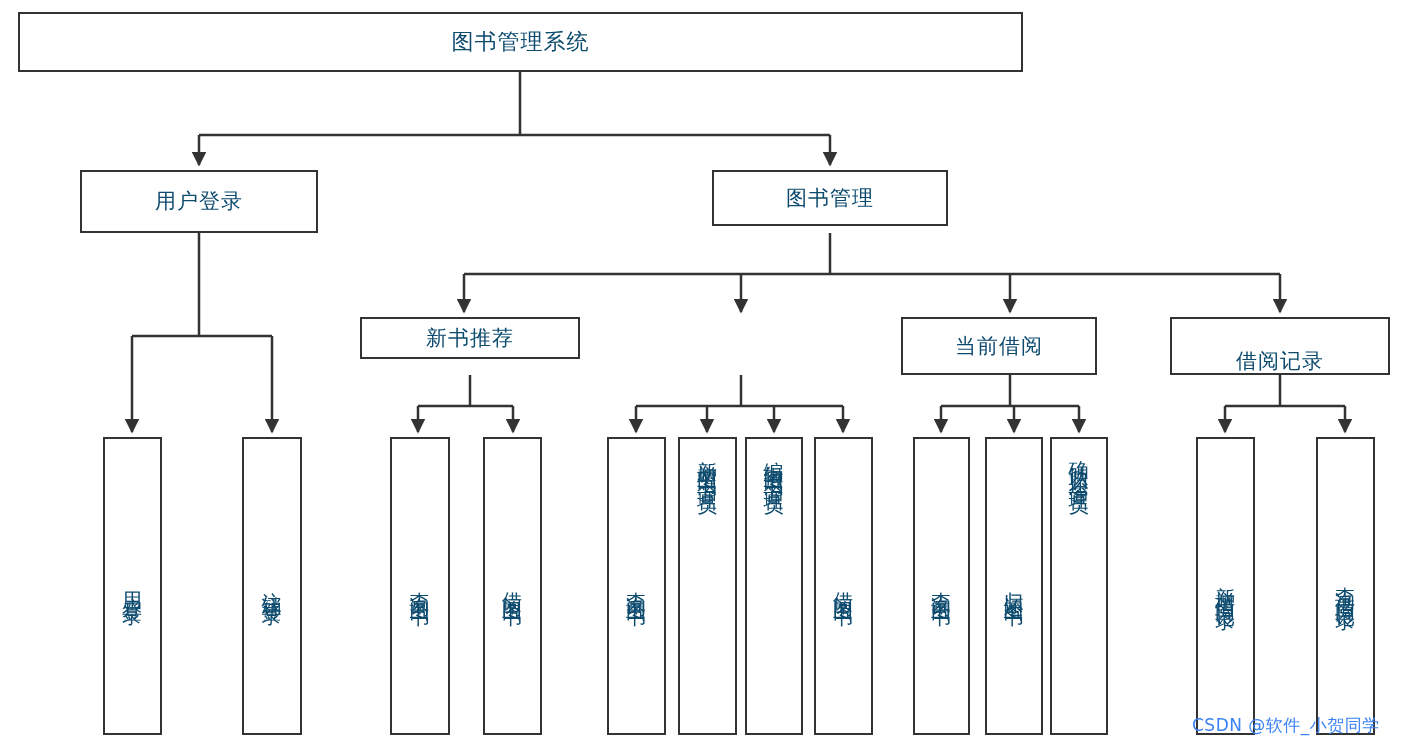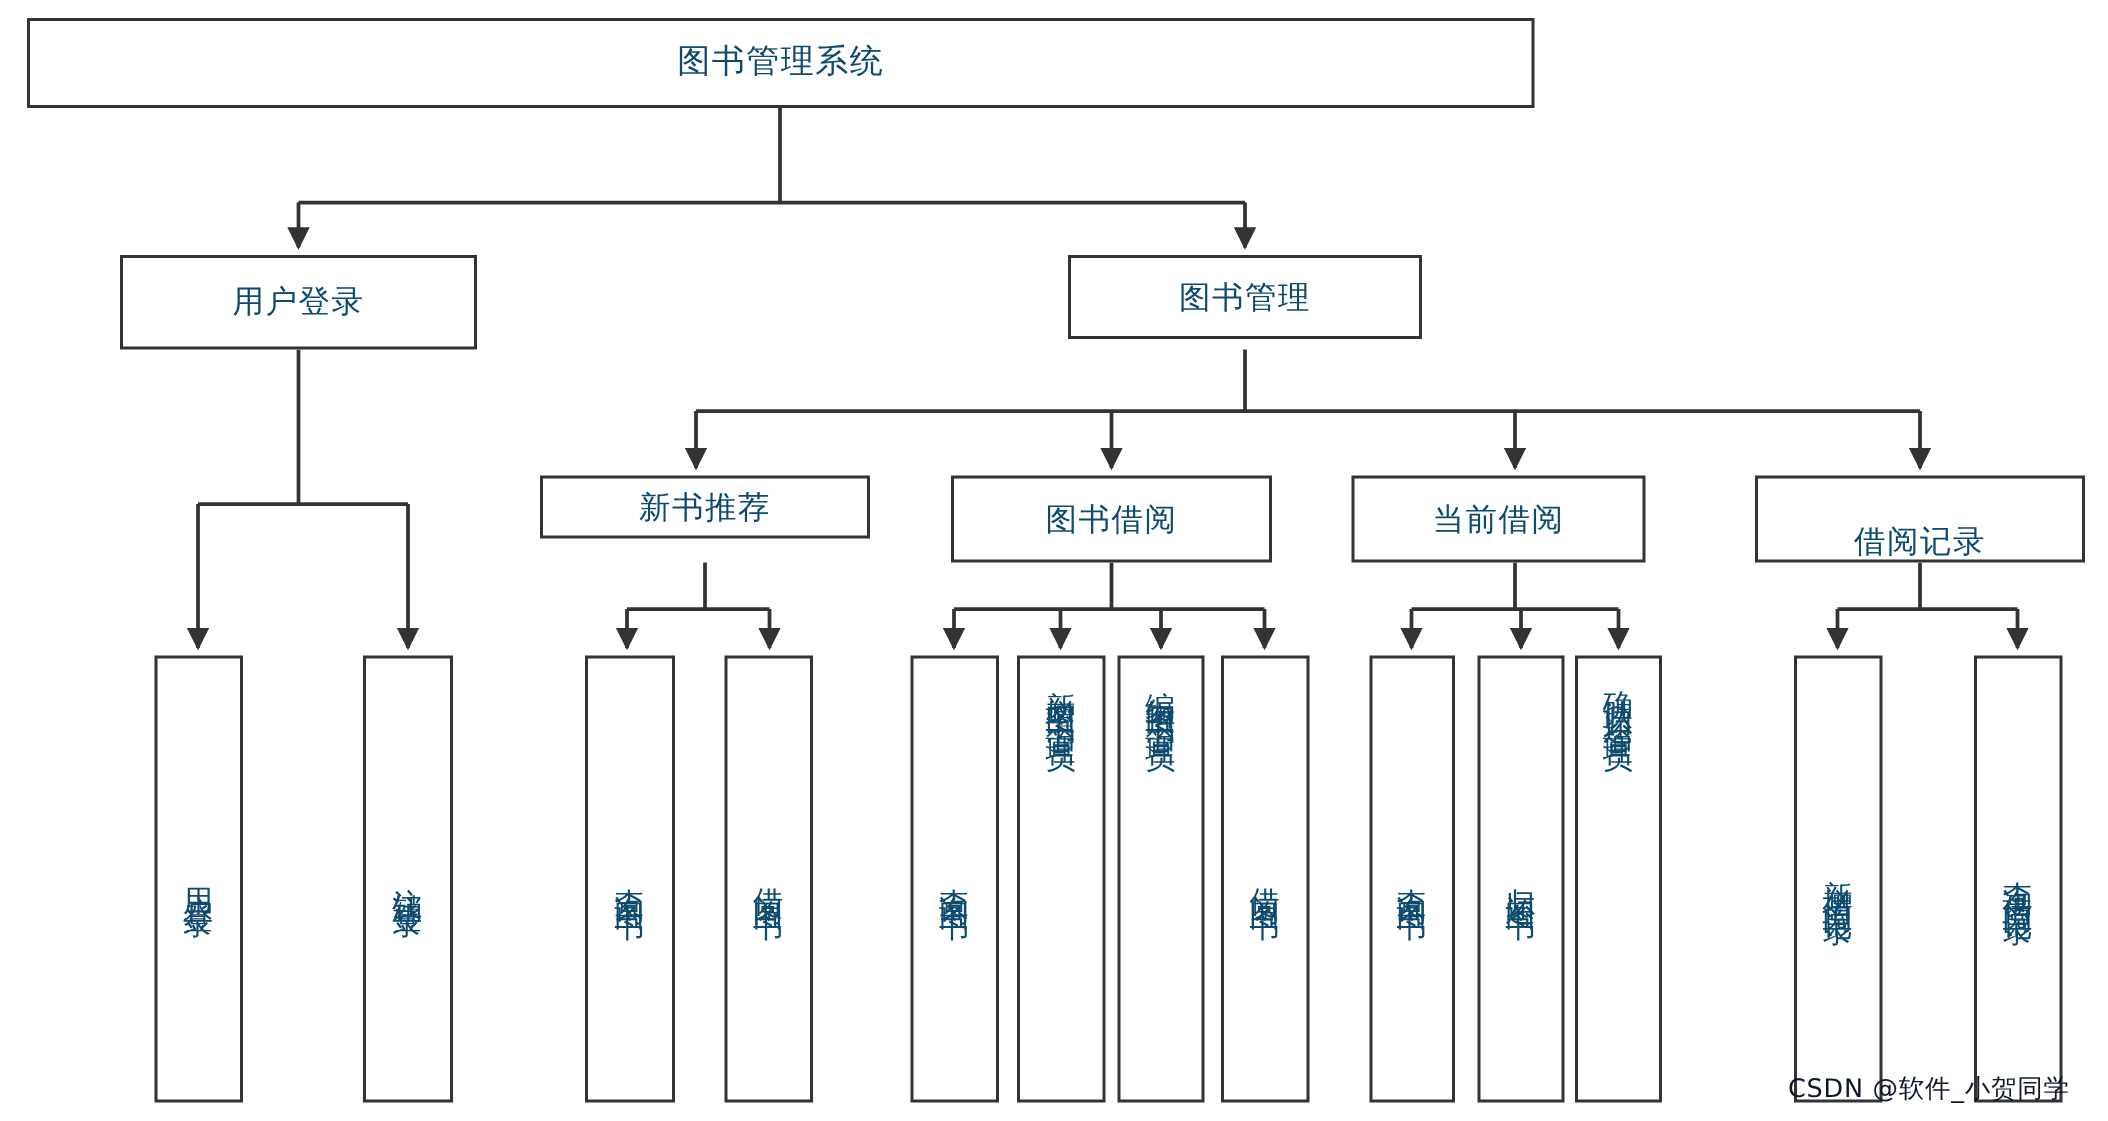--- a/index.html
+++ b/index.html
@@ -66,21 +66,21 @@
     align-items: center;
   }
   .node.leaf.top {
     align-items: flex-start;
   }
   .node.leaf.top .label {
     margin-top: 6px;
   }
   .watermark {
     position: absolute;
-    color: #0f172a;
+    color: #3b82f6;
     font-size: 17px;
     white-space: nowrap;
     z-index: 3;
     letter-spacing: 0.5px;
   }
 </style>
 </head>
 <body>
 
 <div id="diagram-root">
@@ -142,23 +142,20 @@
   <div class="node" style="left:80px; top:170px; width:238px; height:63px;">
     <span class="label">用户登录</span>
   </div>
   <div class="node" style="left:712px; top:170px; width:236px; height:56px;">
     <span class="label">图书管理</span>
   </div>
 
   <div class="node" style="left:360px; top:317px; width:220px; height:42px;">
     <span class="label">新书推荐</span>
   </div>
-  <div class="node" style="left:634px; top:317px; width:214px; height:58px;">
-    <span class="label">图书借阅</span>
-  </div>
   <div class="node" style="left:901px; top:317px; width:196px; height:58px;">
     <span class="label">当前借阅</span>
   </div>
   <div class="node" style="left:1170px; top:317px; width:220px; height:58px;align-items:flex-end;">
     <span class="label">借阅记录</span>
   </div>
 
   <div class="node leaf mid" style="left:103px; top:437px; width:59px; height:298px;">
     <span class="label">用户登录</span>
   </div>

